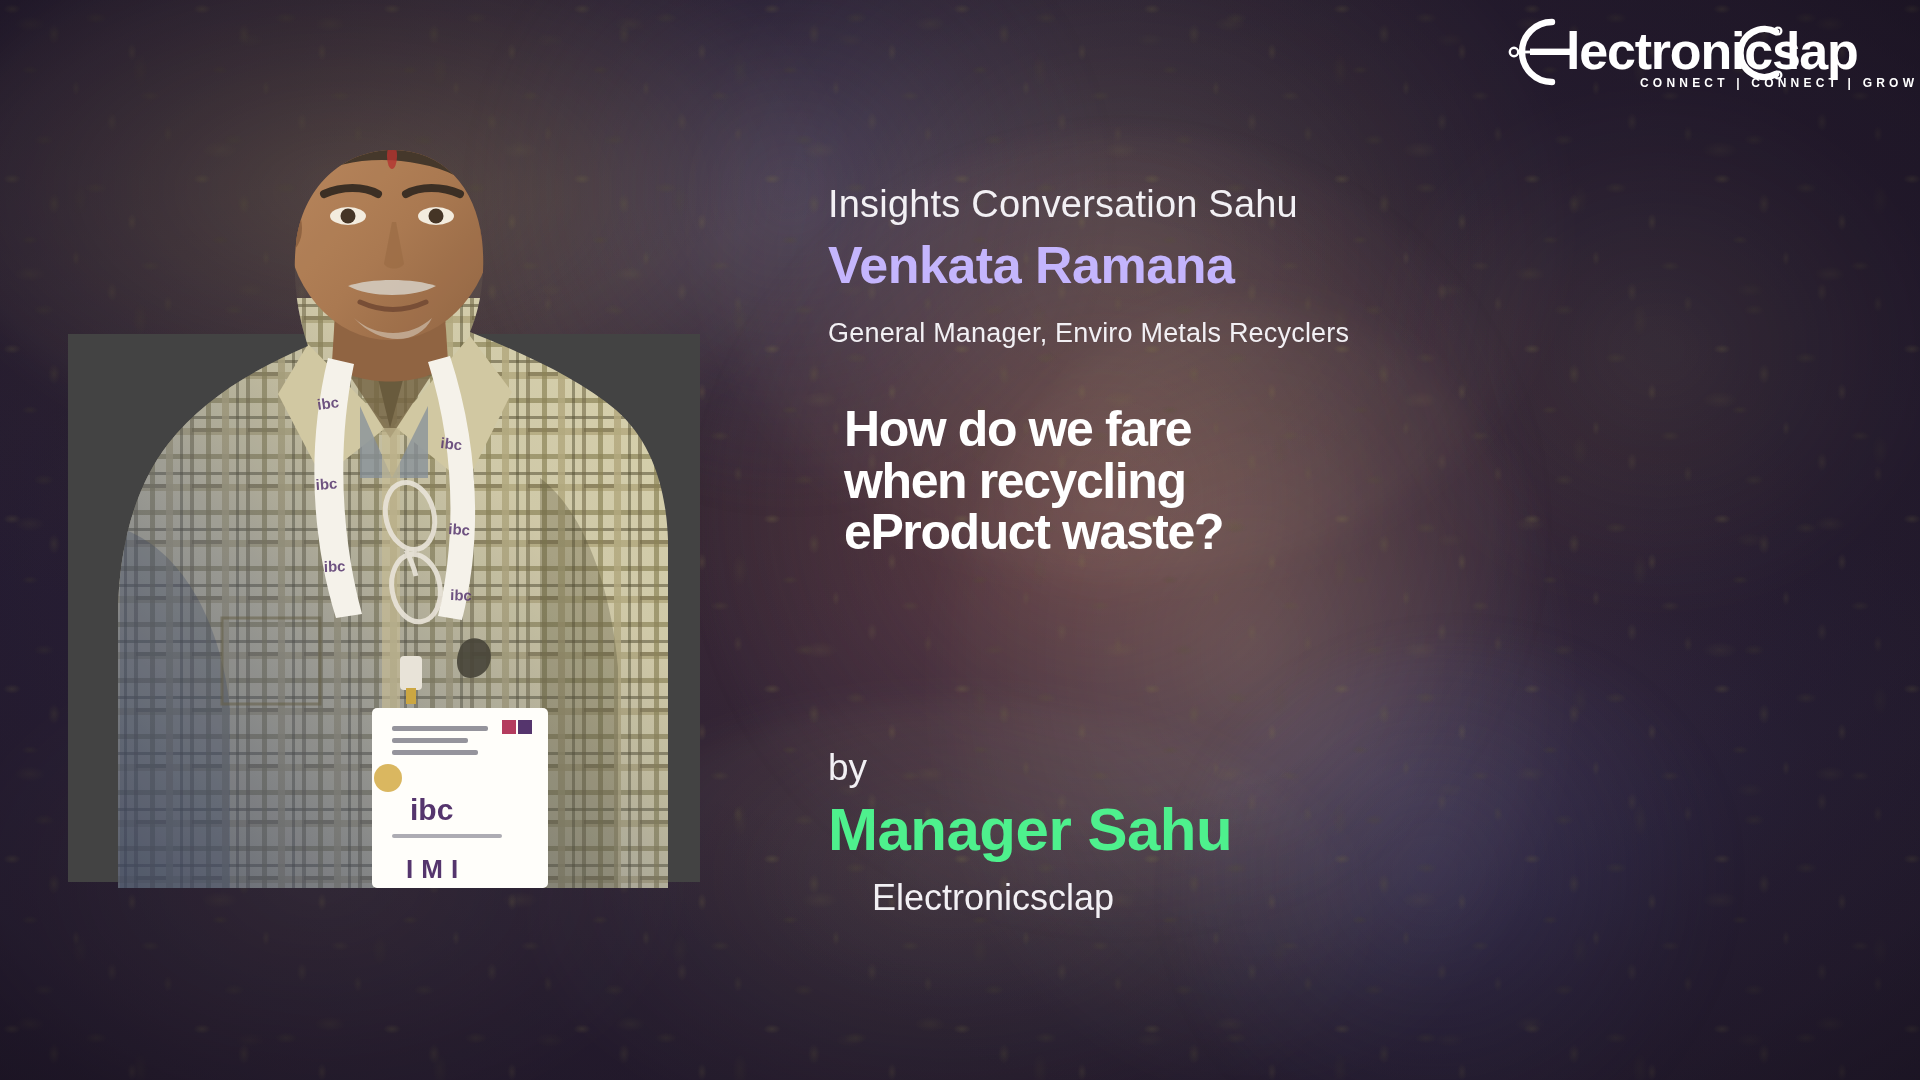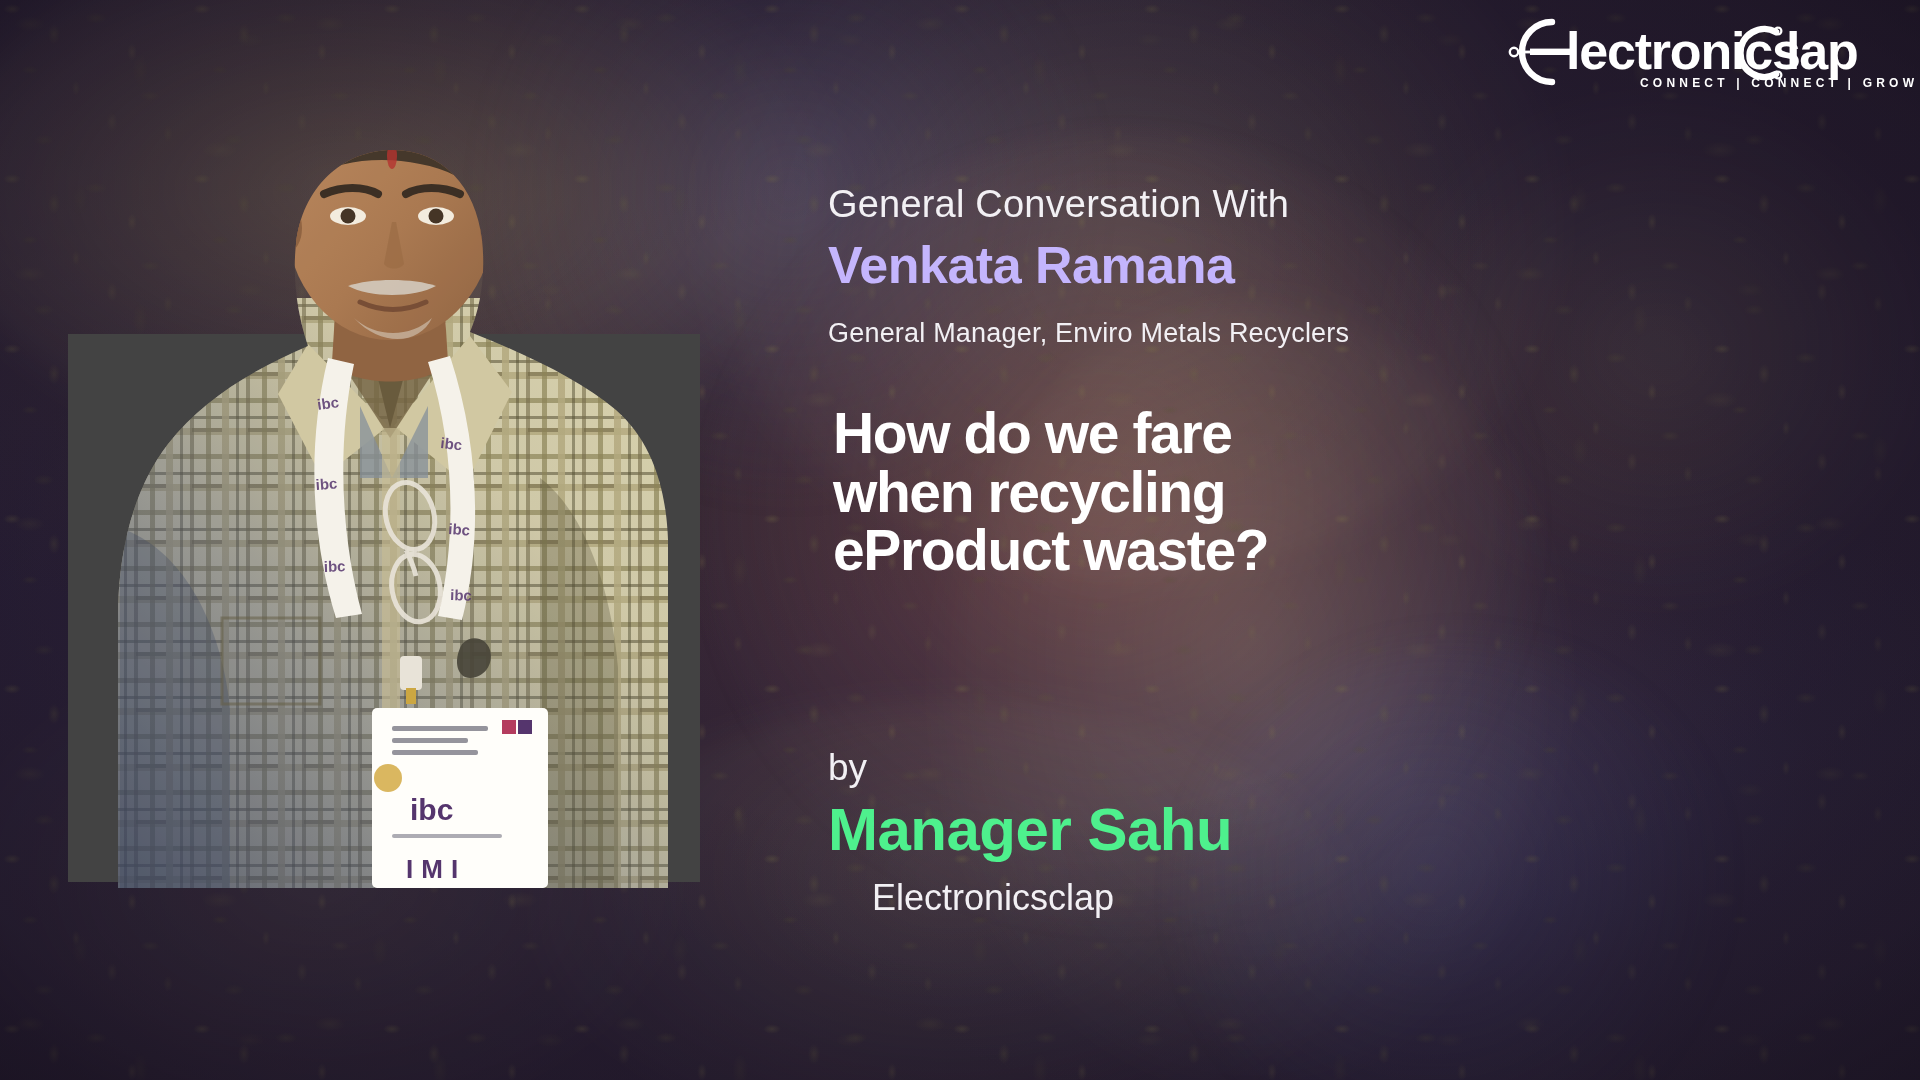--- a/index.html
+++ b/index.html
@@ -150,23 +150,23 @@
     font-size:52px; font-weight:bold; color:#c4b5fd;
     letter-spacing:-0.5px; white-space:nowrap; line-height:1.05;
   }
   .guest-role{
     position:absolute; left:0; top:318px;
     font-size:27px; font-weight:300; color:#f2f0f4;
     letter-spacing:0.2px; white-space:nowrap;
   }
 
   .headline{
-    position:absolute; left:5px; top:404px;
+    position:absolute; left:16px; top:404px;
     width:810px;
-    font-size:57px; font-weight:bold; color:#ffffff;
+    font-size:50px; font-weight:bold; color:#ffffff;
     line-height:1.03; letter-spacing:-1.4px;
   }
   .headline .hl-line{ display:block; }
 
   .by-label{
     position:absolute; left:0; top:747px;
     font-size:37px; font-weight:300; color:#f2f0f4;
     white-space:nowrap;
   }
   .author-name{
@@ -349,21 +349,21 @@
 
         <path d="M352 496 C362 486 376 490 380 502 C384 516 374 530 360 530 C348 530 342 514 352 496 Z" fill="#3c3a32" opacity="0.9"></path>
 
         <rect x="0" y="0" width="560" height="740" fill="#ffe9b0" opacity="0.06"></rect>
       </g>
     </svg>
   </div>
 
   <div class="copy">
 
-    <div class="eyebrow">General Conversation With</div>
+    <div class="eyebrow">Insights Conversation Sahu</div>
 
     <div class="guest-name">Venkata Ramana</div>
 
     <div class="guest-role">General Manager, Enviro Metals Recyclers</div>
 
     <div class="headline">
       <span class="hl-line">How do we fare</span>
       <span class="hl-line">when recycling</span>
       <span class="hl-line">eProduct waste?</span>
     </div>

